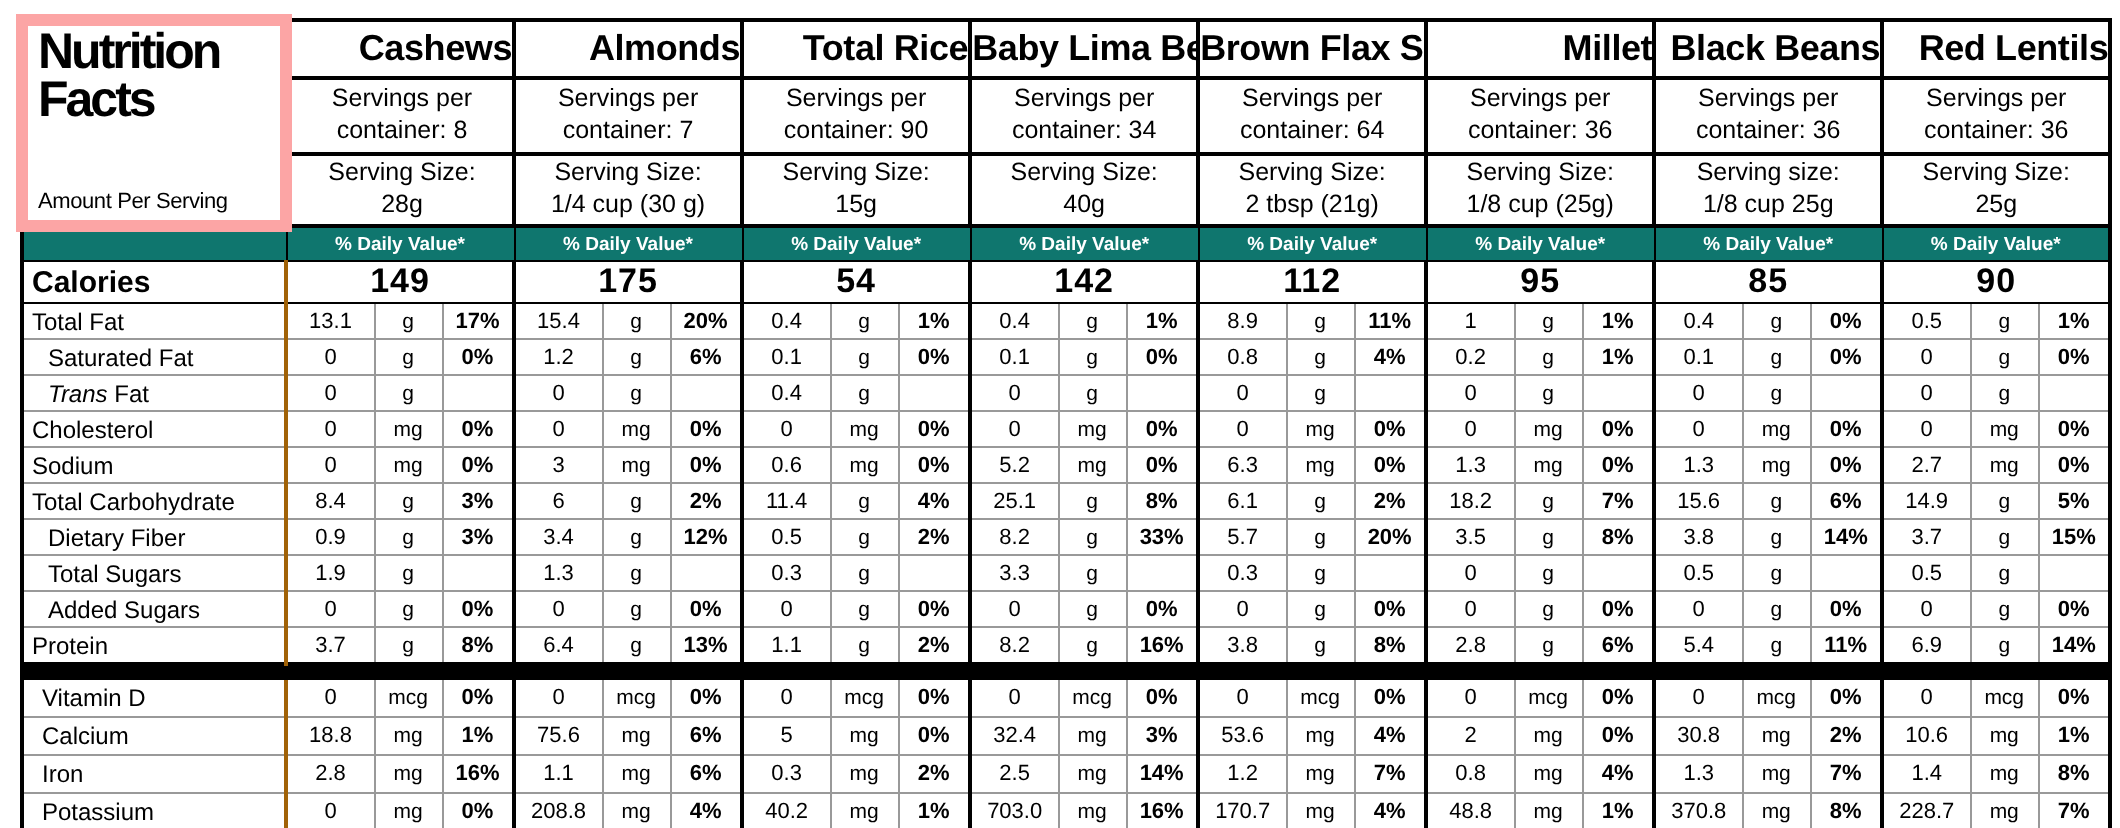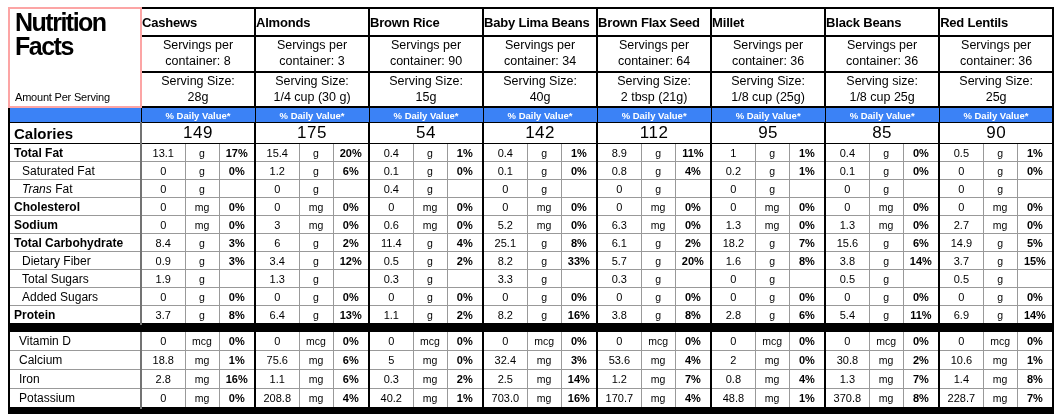--- a/index.html
+++ b/index.html
@@ -3,46 +3,46 @@
 <meta charset="utf-8">
 <style>
   html,body{margin:0;padding:0;background:#fff;width:1060px;height:414px;overflow:hidden;}
   .wrap{padding:7px 8px;}
   table{border-collapse:collapse;table-layout:fixed;width:1044px;border:2px solid #000;
         font-family:"Liberation Sans",sans-serif;color:#000;}
   td{border:1px solid #999;padding:0;overflow:hidden;white-space:nowrap;vertical-align:middle;}
 
   
   .hb{border:2px solid #000;}
-  .lr{border-right:2px solid #737373;}
+  .lr{border-right:2px solid #a16207;}
   tr.names td{height:26px;}
   tr.servings td{height:34px;}
   tr.size td{height:33px;}
-  .titlecell{border:2px solid #fca5a5;vertical-align:top;}
+  .titlecell{border:6px solid #fca5a5;vertical-align:top;}
   .titlebox{display:flex;flex-direction:column;justify-content:space-between;height:92px;padding:2px 4px 3px 5px;}
   .nf-title{font-weight:bold;font-size:25px;line-height:0.95;letter-spacing:-1.5px;}
   .aps{font-weight:normal;font-size:11px;letter-spacing:-0.2px;}
-  .name{font-weight:bold;font-size:13px;text-align:left;letter-spacing:-0.2px;}
+  .name{font-weight:bold;font-size:18px;text-align:right;letter-spacing:-0.2px;}
   .srv{font-weight:normal;font-size:12.5px;text-align:center;line-height:1.25;}
   .siz{font-size:12.5px;text-align:center;line-height:1.25;margin-left:24px;}
 
   
   tr.dvrow td{height:14px;border:1px solid #000;}
-  .dvbar{background:#3b82f6;color:#fff;font-weight:bold;font-size:9.5px;text-align:center;}
+  .dvbar{background:#0f766e;color:#fff;font-weight:bold;font-size:9.5px;text-align:center;}
 
   
   tr.calrow td{height:19px;border-top:1px solid #000;border-bottom:1px solid #000;}
   .callabel{font-weight:bold;font-size:15px;padding-left:4px;}
-  .calv{font-weight:normal;font-size:17px;text-align:center;letter-spacing:0.5px;}
+  .calv{font-weight:bold;font-size:17px;text-align:center;letter-spacing:0.5px;}
 
   
   #nutrients td{height:17px;}
   #minerals td{height:18px;}
   .rowlabel{font-size:12px;padding-left:4px;}
-  .rowlabel.bold{font-weight:bold;margin-left:34px;}
+  .rowlabel.bold{font-weight:normal;margin-left:34px;}
   .rowlabel.indent{padding-left:12px;font-weight:normal;}
   .rowlabel.min{padding-left:9px;font-weight:normal;margin-left:36px;}
   .amt{font-size:11px;text-align:center;}
   .unit{font-size:10.5px;text-align:center;}
   .dvv{font-size:11px;font-weight:bold;text-align:center;}
   .gl{border-left:2px solid #000;}
 
   tr.sep td{height:5px;background:#000;border:2px solid #000;}
   tr.footrow td{height:20px;}
   .foot{background:#000;color:#fff;font-size:11.5px;text-align:center;border:2px solid #000;}
@@ -85,35 +85,35 @@
           <div class="titlebox">
             <div class="nf-title">
               <div>Nutrition</div>
               <div>Facts</div>
             </div>
             <div class="aps">Amount Per Serving</div>
           </div>
         </td>
       <td class="name hb" colspan="3">Cashews</td>
           <td class="name hb" colspan="3">Almonds</td>
-          <td class="name hb" colspan="3">Brown Rice</td>
+          <td class="name hb" colspan="3">Total Rice</td>
           <td class="name hb" colspan="3">Baby Lima Beans</td>
           <td class="name hb" colspan="3">Brown Flax Seed</td>
           <td class="name hb" colspan="3">Millet</td>
           <td class="name hb" colspan="3">Black Beans</td>
           <td class="name hb" colspan="3">Red Lentils</td>
         </tr>
       <tr class="servings" id="tr-servings">
           <td class="srv hb" colspan="3">
             <div>Servings per</div>
             <div>container: 8</div>
           </td>
           <td class="srv hb" colspan="3">
             <div>Servings per</div>
-            <div>container: 3</div>
+            <div>container: 7</div>
           </td>
           <td class="srv hb" colspan="3">
             <div>Servings per</div>
             <div>container: 90</div>
           </td>
           <td class="srv hb" colspan="3">
             <div>Servings per</div>
             <div>container: 34</div>
           </td>
           <td class="srv hb" colspan="3">
@@ -363,21 +363,21 @@
           <td class="dvv">12%</td>
           <td class="amt gl">0.5</td>
           <td class="unit">g</td>
           <td class="dvv">2%</td>
           <td class="amt gl">8.2</td>
           <td class="unit">g</td>
           <td class="dvv">33%</td>
           <td class="amt gl">5.7</td>
           <td class="unit">g</td>
           <td class="dvv">20%</td>
-          <td class="amt gl">1.6</td>
+          <td class="amt gl">3.5</td>
           <td class="unit">g</td>
           <td class="dvv">8%</td>
           <td class="amt gl">3.8</td>
           <td class="unit">g</td>
           <td class="dvv">14%</td>
           <td class="amt gl">3.7</td>
           <td class="unit">g</td>
           <td class="dvv">15%</td>
         </tr>
         <tr>

